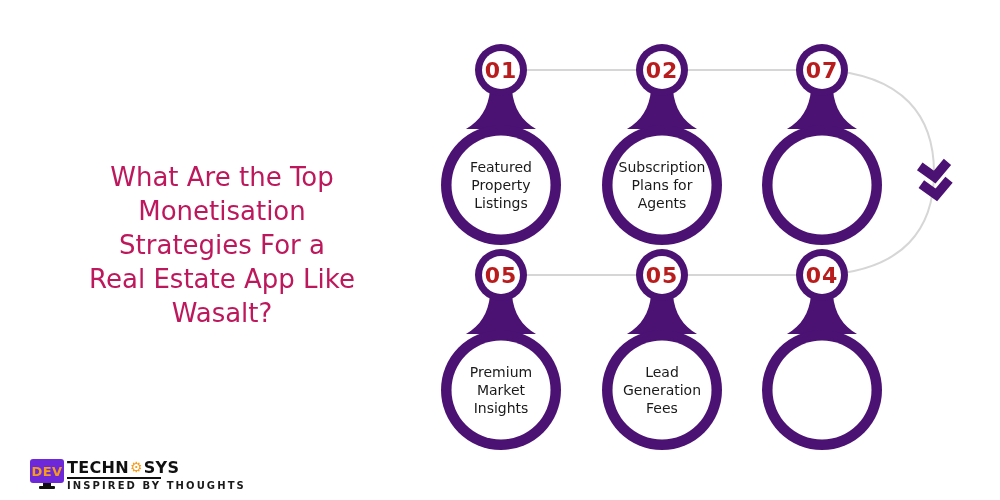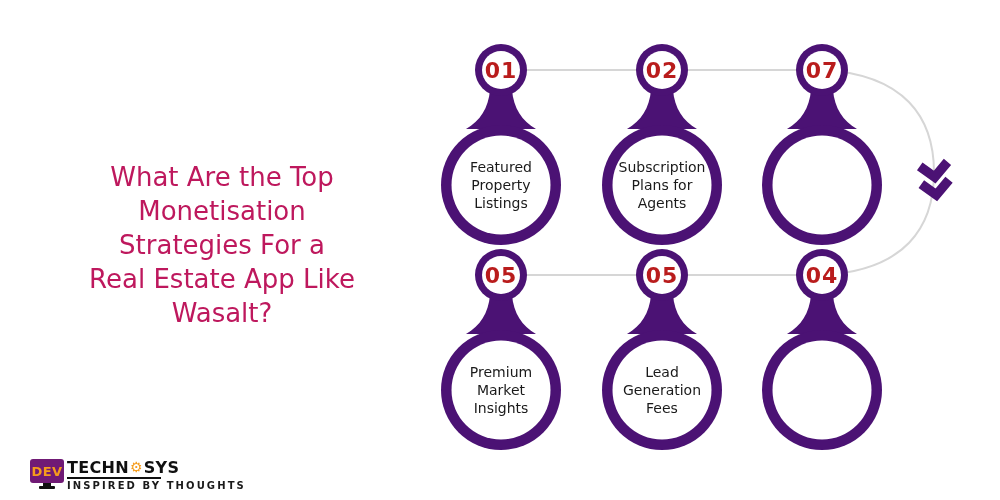--- a/index.html
+++ b/index.html
@@ -26,21 +26,21 @@
   }
   
   .b-c1{left:475px;} .b-c2{left:636px;} .b-c3{left:796px;}
   .b-r1{top:44px;}  .b-r2{top:249px;}
   .l-c1{left:446px;} .l-c2{left:607px;} .l-c3{left:767px;}
   .l-r1{top:143px;} .l-r2{top:348px;}
   
   .logo{position:absolute;left:30px;top:459px;display:flex;align-items:flex-start;gap:3px;}
   .monitor{display:flex;flex-direction:column;align-items:center;}
   .monitor-screen{
-    width:34px;height:24px;background:#701a75;border-radius:3px;
+    width:34px;height:24px;background:#6d28d9;border-radius:3px;
     display:flex;align-items:center;justify-content:center;
   }
   .monitor-screen span{color:#f59c1c;font-size:13px;font-weight:700;letter-spacing:.5px;}
   .monitor-neck{width:8px;height:3px;background:#101010;}
   .monitor-base{width:16px;height:3px;background:#101010;border-radius:1px;}
   .brand{display:flex;flex-direction:column;}
   .brand-line{display:flex;align-items:center;font-size:16px;font-weight:700;color:#101010;letter-spacing:.3px;line-height:17px;}
   .gear{color:#f59c1c;font-size:14px;margin:0 1px;font-weight:400;}
   .brand-rule{height:1.5px;background:#101010;margin:1px 0;width:94px;}
   .tagline{font-size:10px;letter-spacing:2.1px;font-weight:700;color:#1a1a1a;}

